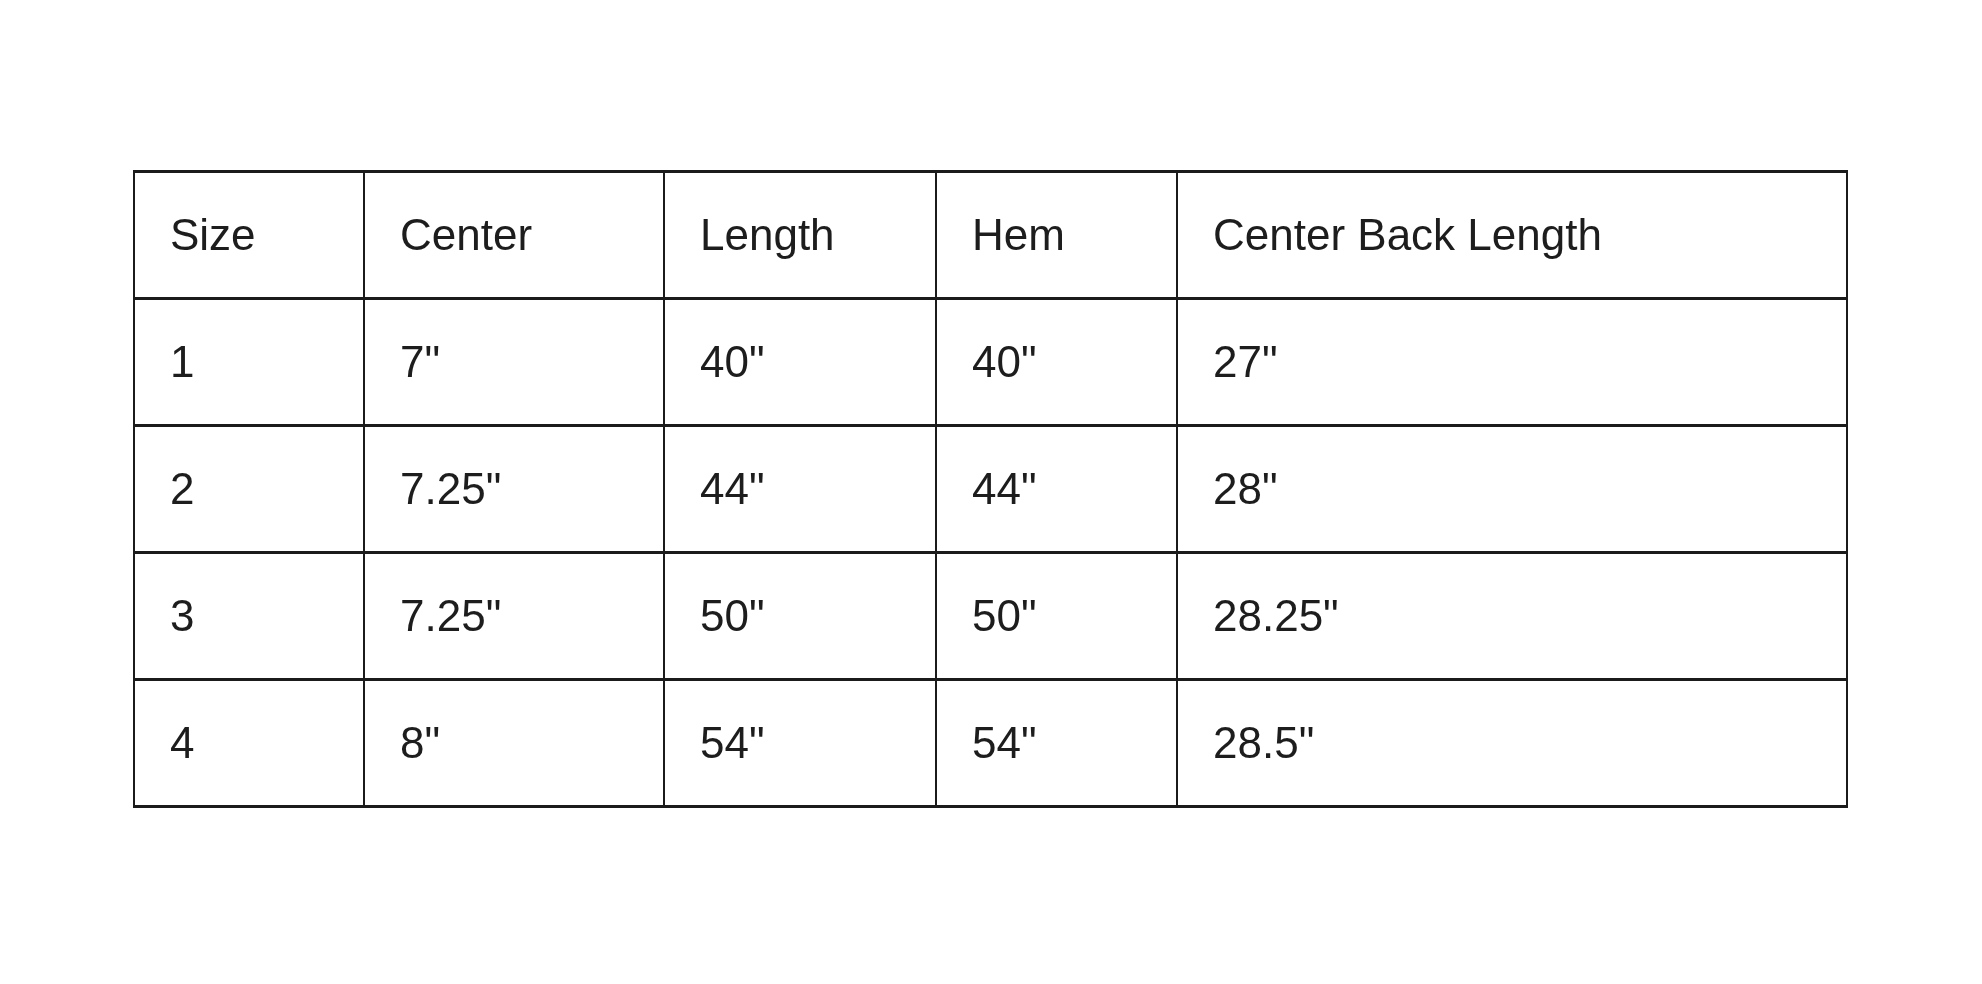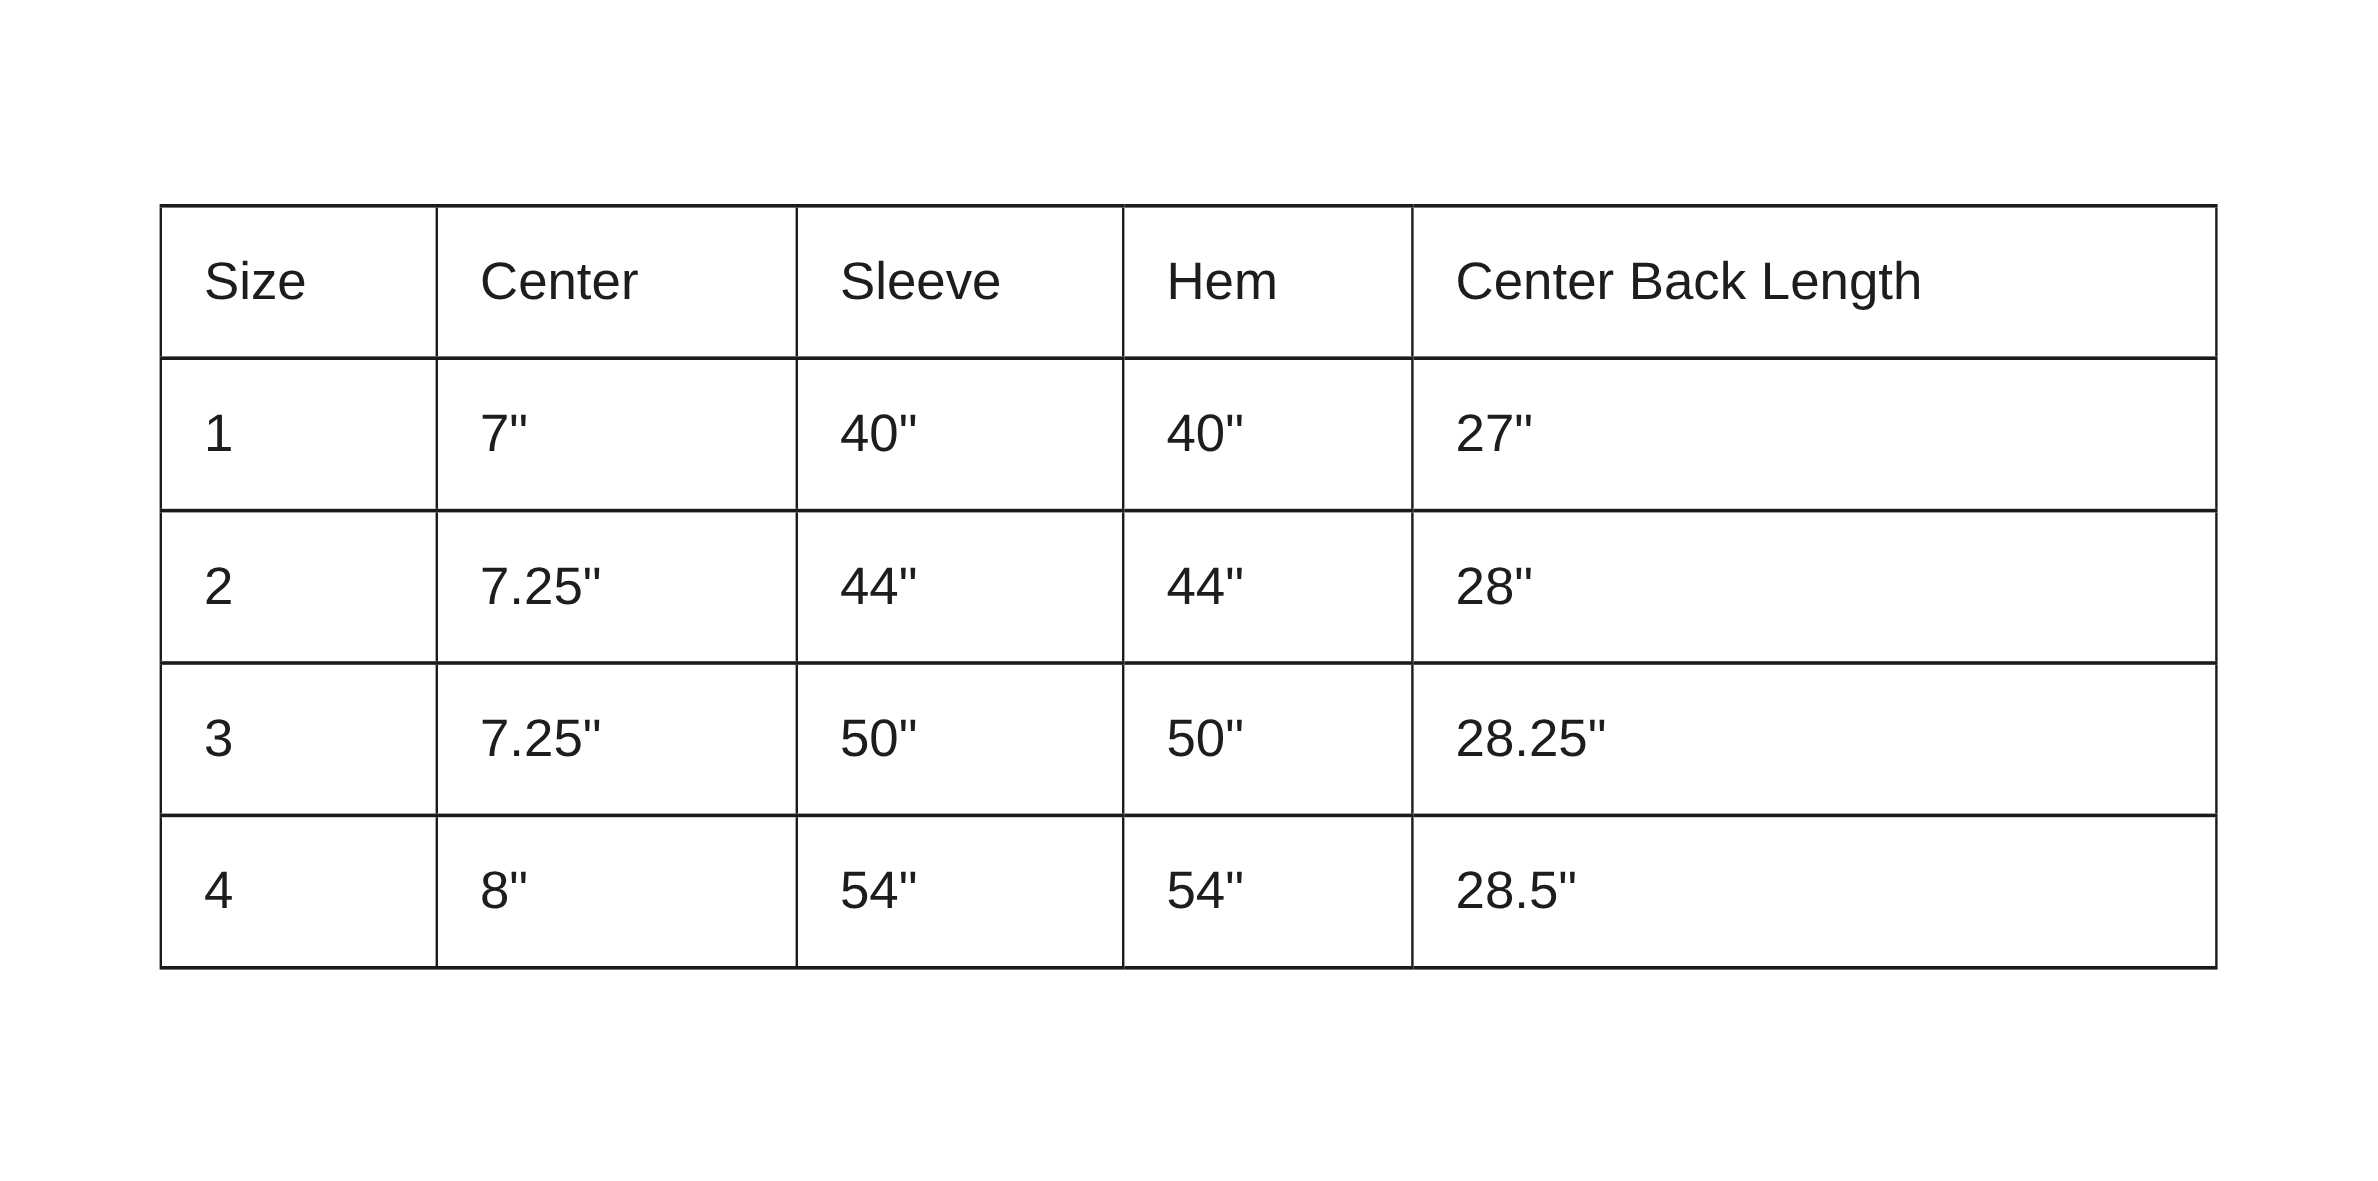--- a/index.html
+++ b/index.html
@@ -51,21 +51,21 @@
     <col class="c-size">
     <col class="c-sleeve">
     <col class="c-chest">
     <col class="c-hem">
     <col class="c-cbl">
   </colgroup>
   <thead>
     <tr>
       <th>Size</th>
       <th>Center</th>
-      <th>Sleeve</th>
+      <th>Length</th>
       <th>Hem</th>
       <th>Center Back Length</th>
     </tr>
   </thead>
   <tbody>
     <tr>
       <td>1</td>
       <td>7"</td>
       <td>40"</td>
       <td>40"</td>

